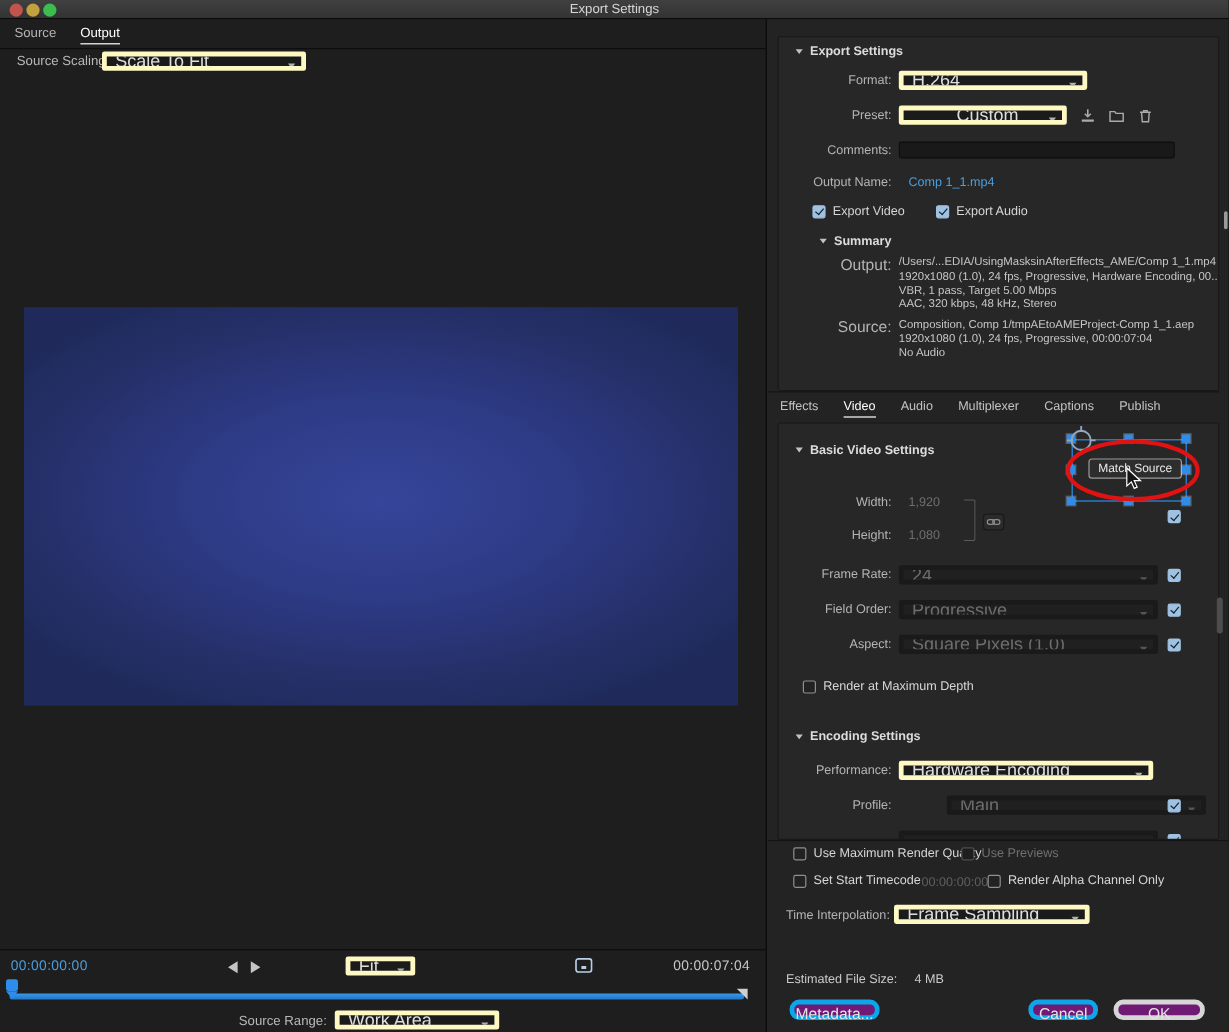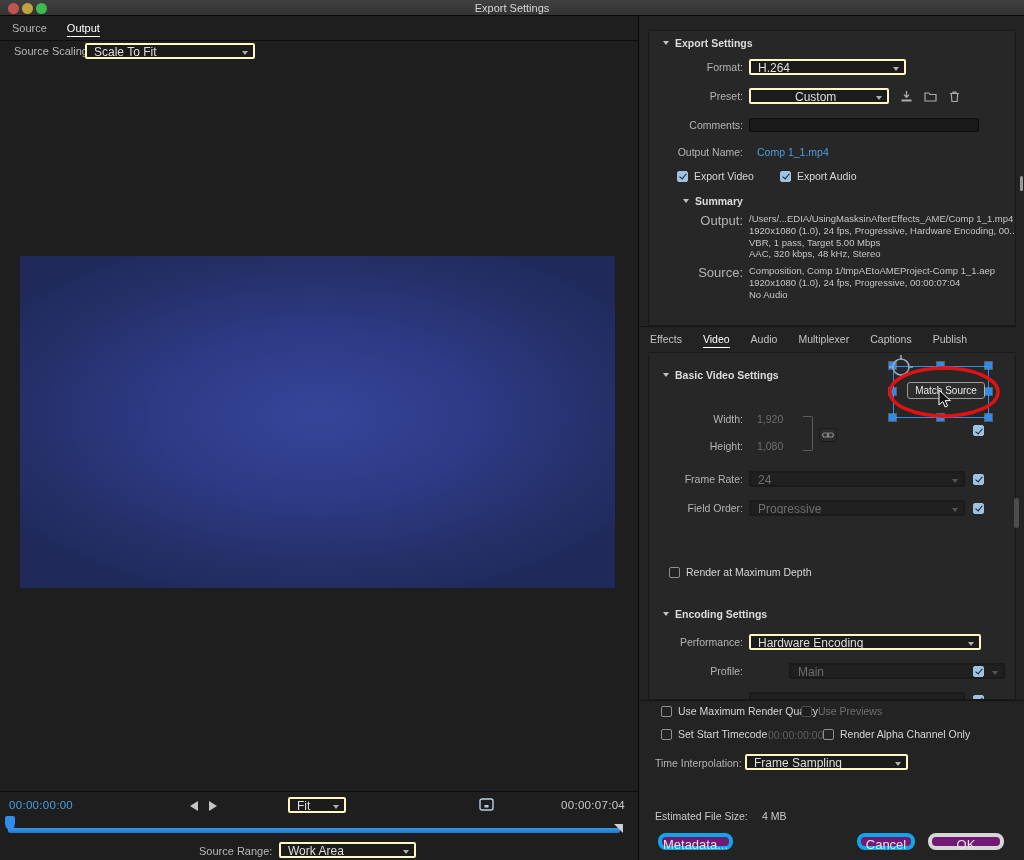--- a/index.html
+++ b/index.html
@@ -13,23 +13,23 @@
               background:linear-gradient(#404040,#333333); border-bottom:1px solid #0a0a0a;
               display:flex; align-items:center; }
   .lights { position:absolute; left:8px; top:2.5px; display:flex; gap:3px; }
   .light { width:11px; height:11px; border-radius:50%; display:inline-block; }
   .light.red    { background:#c1554e; }
   .light.yellow { background:#c2a23f; }
   .light.green  { background:#3dbd4e; }
   .win-title { width:100%; text-align:center; font-size:11px; color:#d6d6d6; }
 
   
-  .dd { position:relative; height:16px; background:#1b1b1b; border:2px solid #fef9c3;
-        border-radius:2px; display:flex; padding:0 16px 0 7px;
-        font-size:12px; color:#dedede; white-space:nowrap; overflow:hidden; }
+  .dd { position:relative; height:16px; background:#1b1b1b; border:4px solid #fef9c3;
+        border-radius:2px; display:flex; align-items:center; padding:0 16px 0 7px;
+        font-size:15px; color:#dedede; white-space:nowrap; overflow:hidden; }
   .dd::after { content:""; position:absolute; right:5px; top:6px; width:0; height:0;
                border-left:3.5px solid transparent; border-right:3.5px solid transparent;
                border-top:4px solid #b0b0b0; }
   .dd.dis { color:#6e6e6e; background:#202020; border-color:#1a1a1a; }
   .dd.dis::after { border-top-color:#555; }
 
   .cb { position:relative; width:11px; height:11px; border:1px solid #8f8f8f;
         background:#222; border-radius:2px; flex:0 0 auto; }
   .cb.checked { background:#9fc2e2; border-color:#9fc2e2; }
   .cb.checked::after { content:""; position:absolute; left:3px; top:0.5px; width:3px; height:6px;
@@ -321,36 +321,43 @@
       </div>
 
       <div class="arow" style="top:147px;">
         <span class="lbl">Field Order:</span>
         <div class="dd dis" style="width:216px;">
           <span>Progressive</span>
         </div>
         <span class="cb row-cb checked"></span>
       </div>
 
+      <div class="arow" style="top:176px;">
+        <span class="lbl">Aspect:</span>
+        <div class="dd dis" style="width:216px;">
+          <span>Square Pixels (1.0)</span>
+        </div>
+        <span class="cb row-cb checked"></span>
+      </div>
 
       <div class="arow" style="top:211px;padding-left:20px;">
         <span class="chk-group">
           <span class="cb"></span>
           <span>Render at Maximum Depth</span>
         </span>
       </div>
 
       <div class="sect-hdr" style="left:14px;top:254px;">
         <span class="disc"></span>
         <span>Encoding Settings</span>
       </div>
 
       <div class="arow" style="top:281px;">
         <span class="lbl">Performance:</span>
-        <div class="dd" style="width:232px;">
+        <div class="dd" style="width:212px;">
           <span>Hardware Encoding</span>
         </div>
       </div>
 
       <div class="arow" style="top:310px;gap:40px;">
         <span class="lbl">Profile:</span>
         <div class="dd dis" style="width:216px;">
           <span>Main</span>
         </div>
         <span class="cb row-cb checked"></span>

